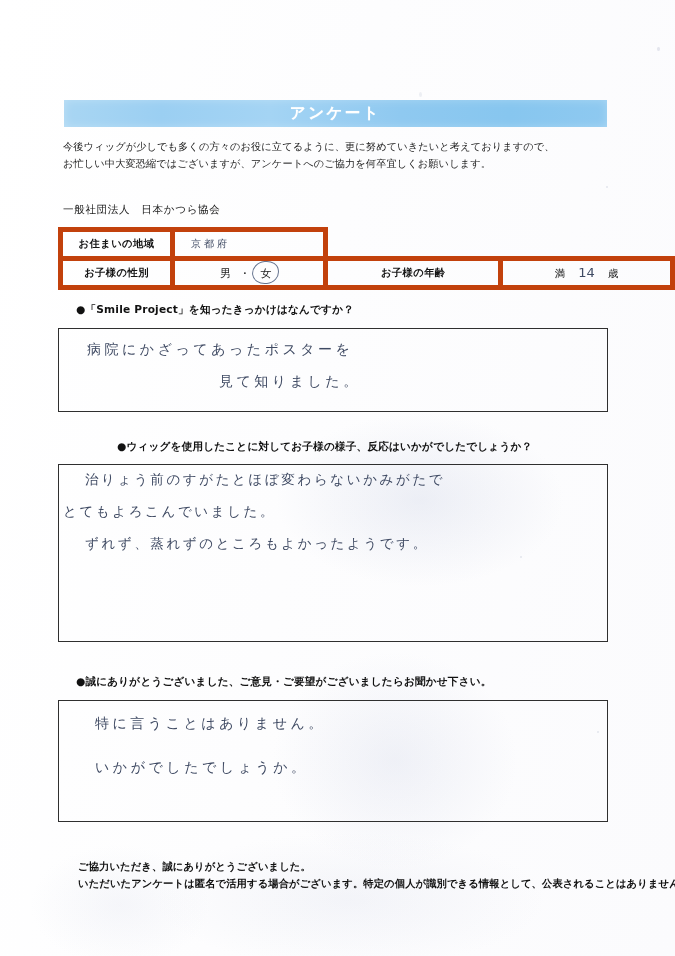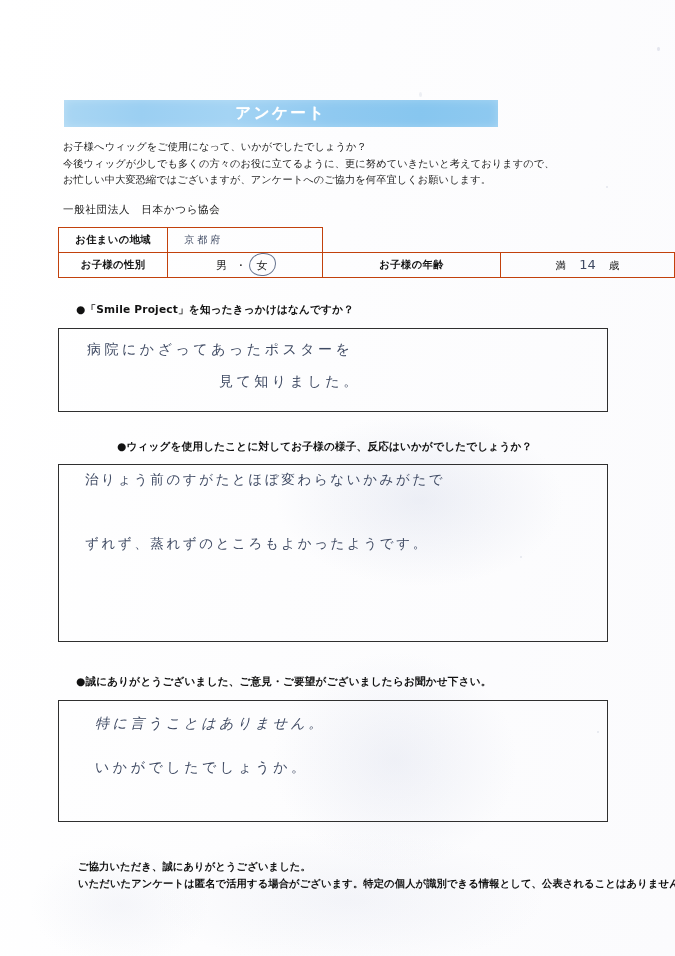--- a/index.html
+++ b/index.html
@@ -40,21 +40,21 @@
     position: absolute;
     left: 0; top: 0;
     width: 675px; height: 956px;
   }
 
   
   .banner {
     position: absolute;
     left: 64px;
     top: 100px;
-    width: 434px;
+    width: 543px;
     height: 27px;
     background: linear-gradient(92deg,
         #a9d6f3 0%, #9bcff2 18%, #a4d4f4 38%,
         #8fc9f0 62%, #87c6ef 82%, #8ec9f0 100%);
     box-shadow: inset 0 0 10px rgba(255,255,255,0.25);
   }
   .banner-title {
     position: absolute;
     left: 0; right: 0;
     top: 3px;
@@ -92,21 +92,21 @@
 
   
   .info-table {
     position: absolute;
     left: 58px;
     top: 227px;
     border-collapse: collapse;
     font-size: 10.3px;
   }
   .info-table td {
-    border: 1px solid #c2410c;
+    border: 5px solid #c2410c;
     height: 24px;
     padding: 0 4px;
     vertical-align: middle;
     color: #141414;
   }
   .lbl {
     width: 104px;
     text-align: center;
     font-weight: bold;
     letter-spacing: .4px;
@@ -188,21 +188,20 @@
   <span class="speck" style="left:597px;top:731px;width:2px;height:2px;"></span>
 </div>
 
 <div id="sheet">
 
   <div class="banner">
     <div class="banner-title">アンケート</div>
   </div>
 
   <div class="intro">
-    <div>お子様へウィッグをご使用になって、いかがでしたでしょうか？</div>
     <div>今後ウィッグが少しでも多くの方々のお役に立てるように、更に努めていきたいと考えておりますので、</div>
     <div>お忙しい中大変恐縮ではございますが、アンケートへのご協力を何卒宜しくお願いします。</div>
   </div>
 
   <div class="assoc">一般社団法人　日本かつら協会</div>
 
   <table class="info-table">
     <tbody>
         <tr>
       <td class="lbl">お住まいの地域</td>
@@ -231,26 +230,27 @@
 
   <div class="q" style="left:76px;top:303px;">●「Smile Project」を知ったきっかけはなんですか？</div>
   <div class="abox" style="left:58px;top:328px;width:548px;height:82px;">
     <div class="hand" style="position:absolute;left:28px;top:12px;font-size:14px;letter-spacing:3.5px;">病院にかざってあったポスターを</div>
     <div class="hand" style="position:absolute;left:160px;top:44px;font-size:14px;letter-spacing:3.5px;">見て知りました。</div>
   </div>
 
   <div class="q" style="left:76px;top:440px;margin-left:41px;">●ウィッグを使用したことに対してお子様の様子、反応はいかがでしたでしょうか？</div>
   <div class="abox" style="left:58px;top:464px;width:548px;height:176px;">
     <div class="hand" style="position:absolute;left:26px;top:6px;font-size:13.5px;letter-spacing:2.6px;">治りょう前のすがたとほぼ変わらないかみがたで</div>
+    <div class="hand" style="position:absolute;left:4px;top:38px;font-size:13.5px;letter-spacing:2.6px;">とてもよろこんでいました。</div>
     <div class="hand" style="position:absolute;left:26px;top:70px;font-size:13.5px;letter-spacing:2.6px;">ずれず、蒸れずのところもよかったようです。</div>
   </div>
 
   <div class="q" style="left:76px;top:675px;">●誠にありがとうございました、ご意見・ご要望がございましたらお聞かせ下さい。</div>
   <div class="abox" style="left:58px;top:700px;width:548px;height:120px;">
-    <div class="hand" style="position:absolute;left:36px;top:14px;font-size:14px;letter-spacing:3.5px;font-style:italic;">特に言うことはありません。</div>
+    <div class="hand" style="position:absolute;left:36px;top:14px;font-size:14px;letter-spacing:3.5px;">特に言うことはありません。</div>
     <div class="hand" style="position:absolute;left:36px;top:58px;font-size:14px;letter-spacing:3.5px;">いかがでしたでしょうか。</div>
   </div>
 
   <div class="footer">
     <div>ご協力いただき、誠にありがとうございました。</div>
     <div>いただいたアンケートは匿名で活用する場合がございます。特定の個人が識別できる情報として、公表されることはありません。</div>
   </div>
 
 </div>
 

